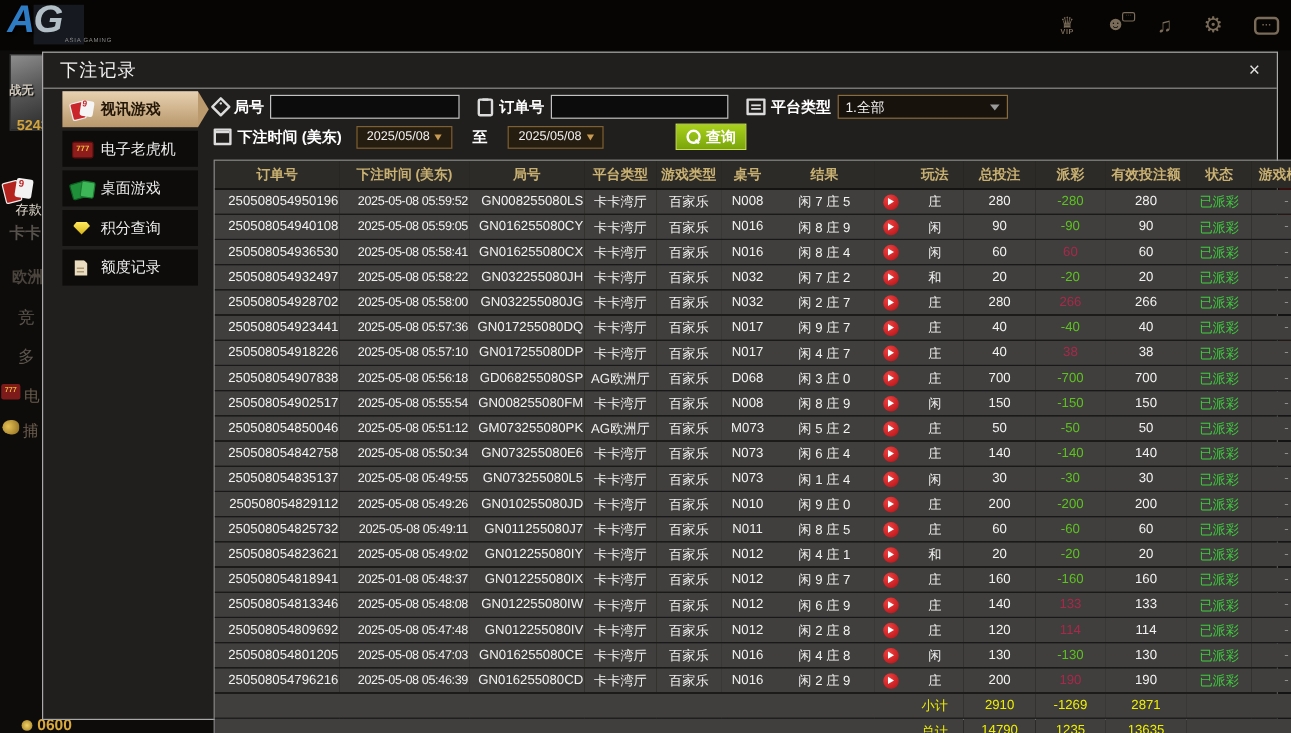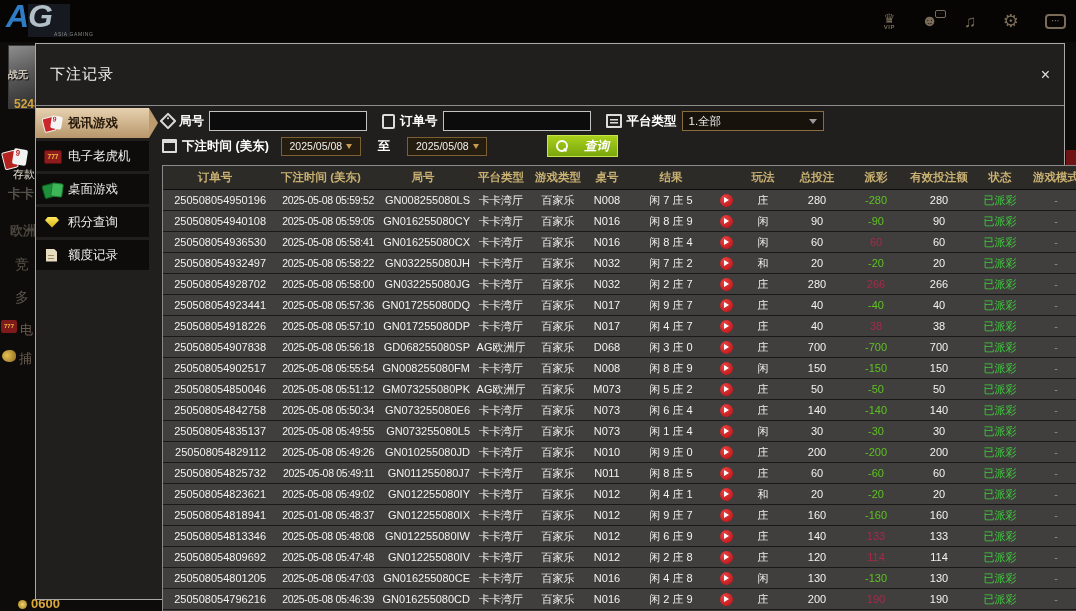--- a/index.html
+++ b/index.html
@@ -34,24 +34,24 @@
   .bg-slot{left:1px;top:320px;width:16px;height:13px;background:#7e1a1a;border-radius:2px;color:#eab53e;font-size:6px;font-weight:bold;text-align:center;line-height:13px;}
   .bg-t5{left:20px;top:321px;color:#6b5d4d;font-size:13px;}
   .bg-fish{left:2px;top:350px;width:14px;height:12px;background:radial-gradient(circle at 35% 45%,#e7c053,#8a6a1e);border-radius:50% 40% 40% 50%;}
   .bg-t6{left:19px;top:350px;color:#6b5d4d;font-size:13px;}
   .bg-coin{left:18px;bottom:2px;width:9px;height:9px;border-radius:50%;background:radial-gradient(#f3d36a,#9c7a1d);}
   .bg-bottom-balance{left:31px;bottom:0px;color:#d9a93c;font-size:13px;font-weight:bold;}
   .bg-red-strip1{right:0;top:150px;width:10px;height:68px;background:#6e1414;}
   .bg-red-strip2{right:0;top:278px;width:10px;height:42px;background:#5d1111;}
   
   .modal{position:absolute;left:35px;top:43px;width:1030px;height:557px;background:#211f1d;border:1px solid #a9a9a9;box-sizing:border-box;z-index:5;}
-  .modal-header{height:29px;border-bottom:1px solid #8d8d8d;display:flex;align-items:center;padding:16px 14px;}
+  .modal-header{height:29px;border-bottom:1px solid #8d8d8d;display:flex;align-items:center;padding:0 14px;}
   .modal-title{color:#f2f2f2;font-size:15px;letter-spacing:1px;}
   .modal-close{margin-left:auto;color:#e2e2e2;font-size:16px;cursor:pointer;line-height:1;}
-  .modal-body{display:flex;height:526px;}
+  .modal-body{display:flex;height:526px;margin-left:16px;}
   
   .side-menu{width:113px;padding-top:2px;flex:none;}
   .menu-item{position:relative;height:30px;margin-bottom:3px;background:#0d0c0a;display:flex;align-items:center;gap:6px;padding-left:7px;color:#ececec;font-size:12.5px;cursor:pointer;}
   .menu-item.active{background:linear-gradient(#e7d1b0,#b8976b);color:#241708;font-weight:bold;}
   .menu-item.active::after{content:"";position:absolute;right:-9px;top:0;width:0;height:0;border-top:15px solid transparent;border-bottom:15px solid transparent;border-left:9px solid #bb9a6e;}
   .s-icon{position:relative;width:19px;height:17px;flex:none;display:inline-block;}
   .v-red{position:absolute;left:0;top:2px;width:10px;height:13px;background:#c9252b;border:1px solid #f0f0f0;border-radius:2px;transform:rotate(-14deg);}
   .v-white{position:absolute;left:8px;top:1px;width:10px;height:13px;background:#f5f5f5;border-radius:2px;transform:rotate(9deg);color:#c9252b;font-size:7px;font-weight:bold;line-height:8px;padding-left:1px;}
   .slot-box{position:absolute;left:1px;top:2px;width:16px;height:12px;background:#8e1c1c;border:1px solid #5a0f0f;border-radius:2px;color:#f0c23e;font-size:6.5px;font-weight:bold;text-align:center;line-height:12px;}
   .t-a{position:absolute;left:0;top:3px;width:10px;height:12px;background:#1f8f3a;border-radius:2px;transform:rotate(-16deg);border:1px solid #0f5e22;}
@@ -64,21 +64,21 @@
   .f-row{display:flex;align-items:center;height:23px;margin-bottom:4px;font-size:12.5px;color:#fff;font-weight:bold;}
   .f-label{margin:0 5px 0 5px;white-space:nowrap;}
   .f-input{width:150px;height:18px;background:#0c0c0c;border:1px solid #c2c2c2;color:#fff;font-size:11px;padding:0 3px;box-sizing:content-box;}
   .f-input.w2{width:140px;}
   .gap{margin-left:15px;}
   .select-box{width:128px;height:18px;border:1px solid #8a6d3f;background:#17120c;display:flex;align-items:center;padding:0 6px;font-weight:normal;font-size:11.5px;color:#eee;cursor:pointer;}
   .caret{margin-left:auto;width:0;height:0;border-left:4px solid transparent;border-right:4px solid transparent;border-top:5px solid #9a9a9a;}
   .date-box{width:78px;height:17px;background:#261d11;border:1px solid #7c5f33;color:#f0f0f0;font-size:10.5px;font-weight:normal;display:flex;align-items:center;justify-content:center;gap:4px;cursor:pointer;}
   .date-box .caret{margin-left:0;border-top-color:#c79b52;border-left-width:3.5px;border-right-width:3.5px;}
   .to-label{margin:0 17px;}
-  .query-btn{margin-left:60px;height:20px;padding:0 8px;background:linear-gradient(#a8d01b,#7ba60c);border:1px solid #c8e44c;color:#fff;font-weight:bold;font-size:12.5px;display:flex;align-items:center;gap:16px;cursor:pointer;font-style:italic;}
+  .query-btn{margin-left:60px;height:20px;padding:0 8px;background:linear-gradient(#a8d01b,#7ba60c);border:1px solid #c8e44c;color:#fff;font-weight:bold;font-size:12.5px;display:flex;align-items:center;gap:4px;cursor:pointer;}
   .search-glass{position:relative;width:8px;height:8px;border:2px solid #fff;border-radius:50%;flex:none;}
   .search-glass::after{content:"";position:absolute;left:6px;top:6px;width:2px;height:4px;background:#fff;transform:rotate(-45deg);}
   
   .tag-icon{width:8px;height:8px;border:2px solid #dcdcdc;border-radius:1px;transform:rotate(45deg);position:relative;flex:none;}
   .tag-icon::after{content:"";position:absolute;left:1px;top:1px;width:2px;height:2px;background:#dcdcdc;border-radius:50%;}
   .clip-icon{width:9px;height:11px;border:2px solid #dcdcdc;border-radius:2px;position:relative;flex:none;}
   .clip-icon::before{content:"";position:absolute;left:2px;top:-2px;width:5px;height:2px;background:#dcdcdc;}
   .list-icon{width:12px;height:10px;border:2px solid #dcdcdc;border-radius:1px;flex:none;
     background-image:linear-gradient(#dcdcdc,#dcdcdc),linear-gradient(#dcdcdc,#dcdcdc);background-size:8px 1.5px;background-position:2px 2.5px,2px 6px;background-repeat:no-repeat;}
   .cal-icon{width:11px;height:10px;border:2px solid #dcdcdc;border-radius:1px;flex:none;

